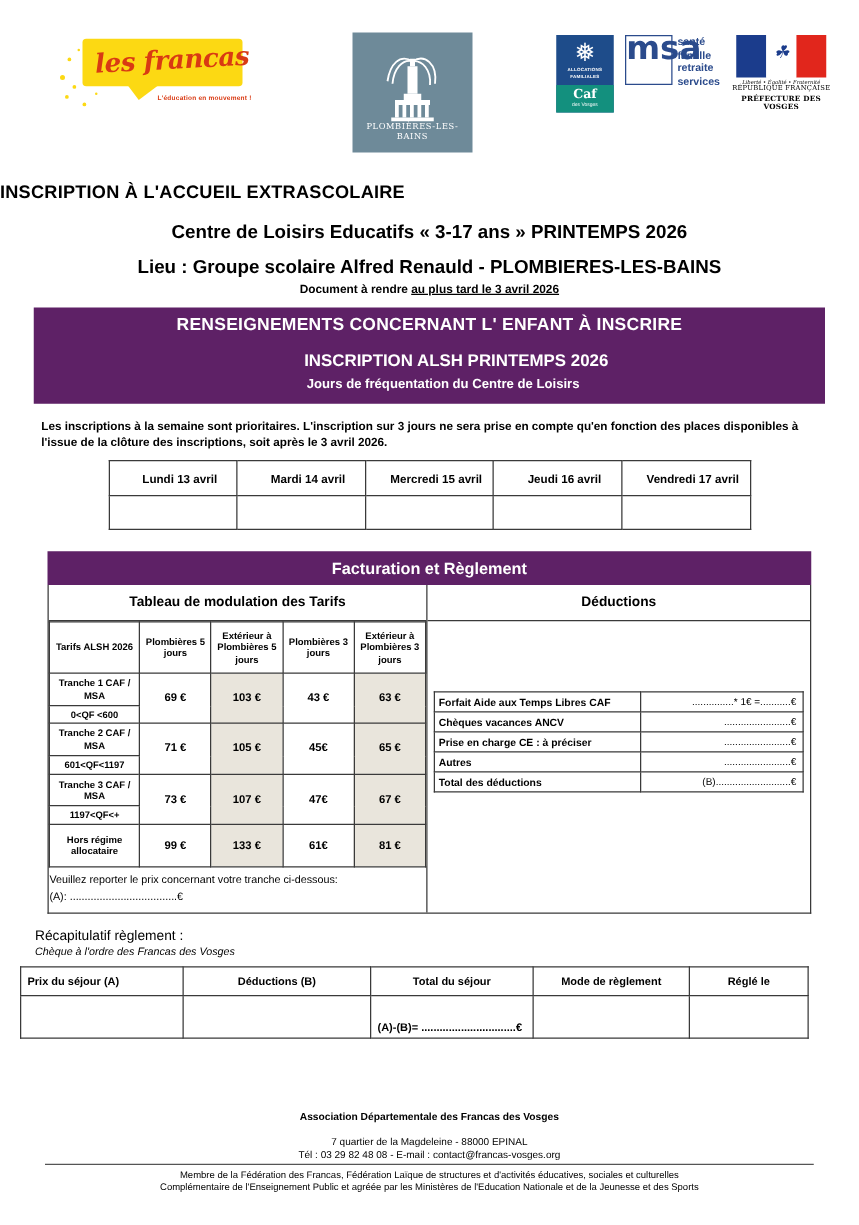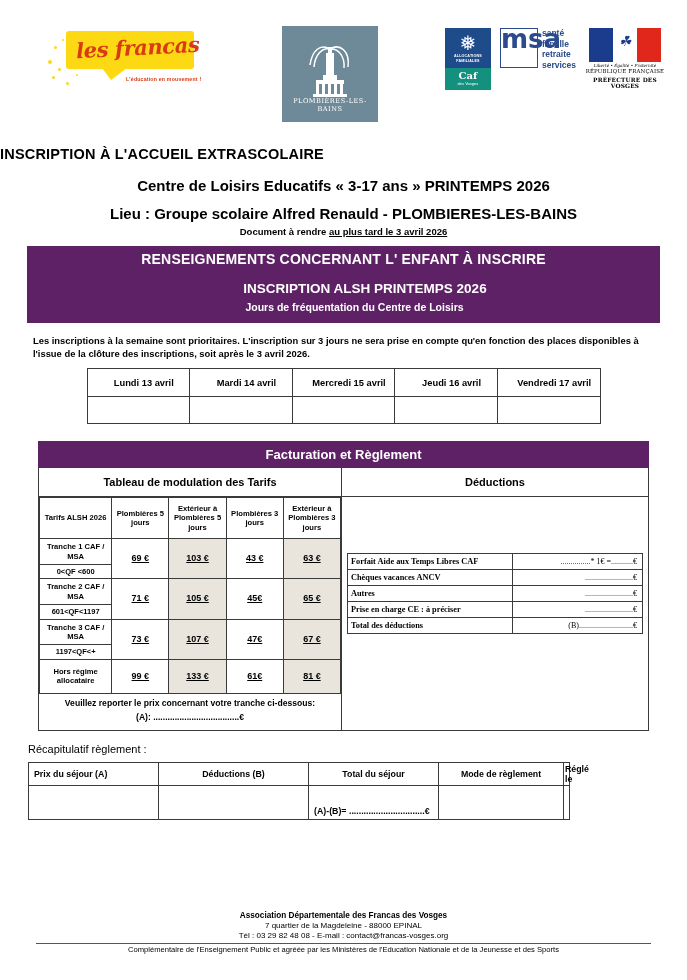--- a/index.html
+++ b/index.html
@@ -356,31 +356,30 @@
   .tarif-table td.label {
     padding: 3px 1px;
     font-size: 7.6px;
   }
   .tarif-table td.qf {
     padding: 2px 1px;
     font-size: 7.5px;
   }
   .tarif-table td.price {
     font-size: 9px;
-    text-decoration: underline;
   }
   .shade { background: #E9E5DC; }
   .tarif-table col.c1 { width: 24%; }
   .report-row td {
     border: 1px solid #3a3a3a;
     border-left: none;
     border-right: none;
     border-bottom: none;
-    text-align: center;
-    font-weight: bold;
+    text-align: left;
+    font-weight: normal;
     font-size: 8.6px;
     padding: 5px 0 3px 0;
   }
   .report-row .a-line {
     display: block;
     margin-top: 5px;
     padding-bottom: 4px;
   }
 
   
@@ -389,43 +388,42 @@
     width: 296px;
     margin: 0 auto;
     table-layout: fixed;
   }
   .ded-table td {
     border: 1px solid #3a3a3a;
     font-size: 8.3px;
     font-weight: bold;
     height: 15px;
     padding: 0 3px;
-    font-family: Liberation Serif, serif;
   }
   .ded-table td.amount {
     text-align: right;
     font-weight: normal;
     font-size: 8px;
     padding-right: 5px;
   }
   .ded-table col.dc1 { width: 56%; }
 
   
   .recap-title {
     margin: 12px 28px 0 28px;
     font-size: 11px;
   }
   .recap-sub {
     margin: 1px 28px 0 28px;
     font-size: 8.6px;
     font-style: italic;
   }
   .recap-table {
-    margin: 7px 28px 0 28px;
-    width: 542px;
+    margin: 7px 28px 0 16px;
+    width: 631px;
     table-layout: fixed;
   }
   .recap-table th, .recap-table td {
     border: 1px solid #3a3a3a;
     font-size: 8.8px;
   }
   .recap-table th {
     height: 20px;
     font-weight: bold;
     text-align: center;
@@ -439,21 +437,21 @@
   }
 
   
   .footer {
     position: absolute;
     left: 0; right: 0;
     bottom: 26px;
     text-align: center;
   }
   .f-org { font-size: 8.2px; font-weight: bold; }
-  .f-addr { font-size: 8px; margin-top: 1px; }
+  .f-addr { font-size: 8px; margin-top: 11px; }
   .f-tel { font-size: 8px; margin-top: 1px; }
   .f-rule {
     border-top: 1px solid #555;
     margin: 3px 36px 0 36px;
   }
   .f-mem { font-size: 7.6px; margin-top: 3px; }
   .f-mem2 { font-size: 7.6px; margin-top: 1px; }
 </style>
 </head>
 <body>
@@ -662,38 +660,39 @@
         <tbody>
             <tr>
           <td>Forfait Aide aux Temps Libres CAF</td>
           <td class="amount">...............* 1€ =...........€</td>
         </tr>
         <tr>
           <td>Chèques vacances ANCV</td>
           <td class="amount">........................€</td>
         </tr>
         <tr>
+          <td>Prise en charge CE : à préciser</td>
+          <td class="amount">........................€</td>
+        </tr>
+        <tr>
           <td>Autres</td>
-          <td class="amount">........................€</td>
-        </tr>
-        <tr>
-          <td>Prise en charge CE : à préciser</td>
           <td class="amount">........................€</td>
         </tr>
         <tr>
           <td>Total des déductions</td>
           <td class="amount">(B)...........................€</td>
         </tr>
       </tbody>
         </table>
     </div>
 
   </div>
 
   <div class="recap-title">Récapitulatif règlement :</div>
+  <div class="recap-sub">Chèque à l'ordre des Francas des Vosges</div>
 
   <table class="recap-table">
     <colgroup>
         <col style="width:130px">
         <col style="width:150px">
         <col style="width:130px">
         <col style="width:125px">
         <col>
       </colgroup>
     <tbody>
@@ -712,16 +711,17 @@
       <td></td>
     </tr>
   </tbody>
     </table>
 
   <div class="footer">
     <div class="f-org">Association Départementale des Francas des Vosges</div>
     <div class="f-addr">7 quartier de la Magdeleine - 88000 EPINAL</div>
     <div class="f-tel">Tél : 03 29 82 48 08 - E-mail : contact@francas-vosges.org</div>
     <div class="f-rule"></div>
+    <div class="f-mem">Membre de la Fédération des Francas, Fédération Laïque de structures et d'activités éducatives, sociales et culturelles</div>
     <div class="f-mem2">Complémentaire de l'Enseignement Public et agréée par les Ministères de l'Education Nationale et de la Jeunesse et des Sports</div>
   </div>
 
 </div>
 
 </body></html>

